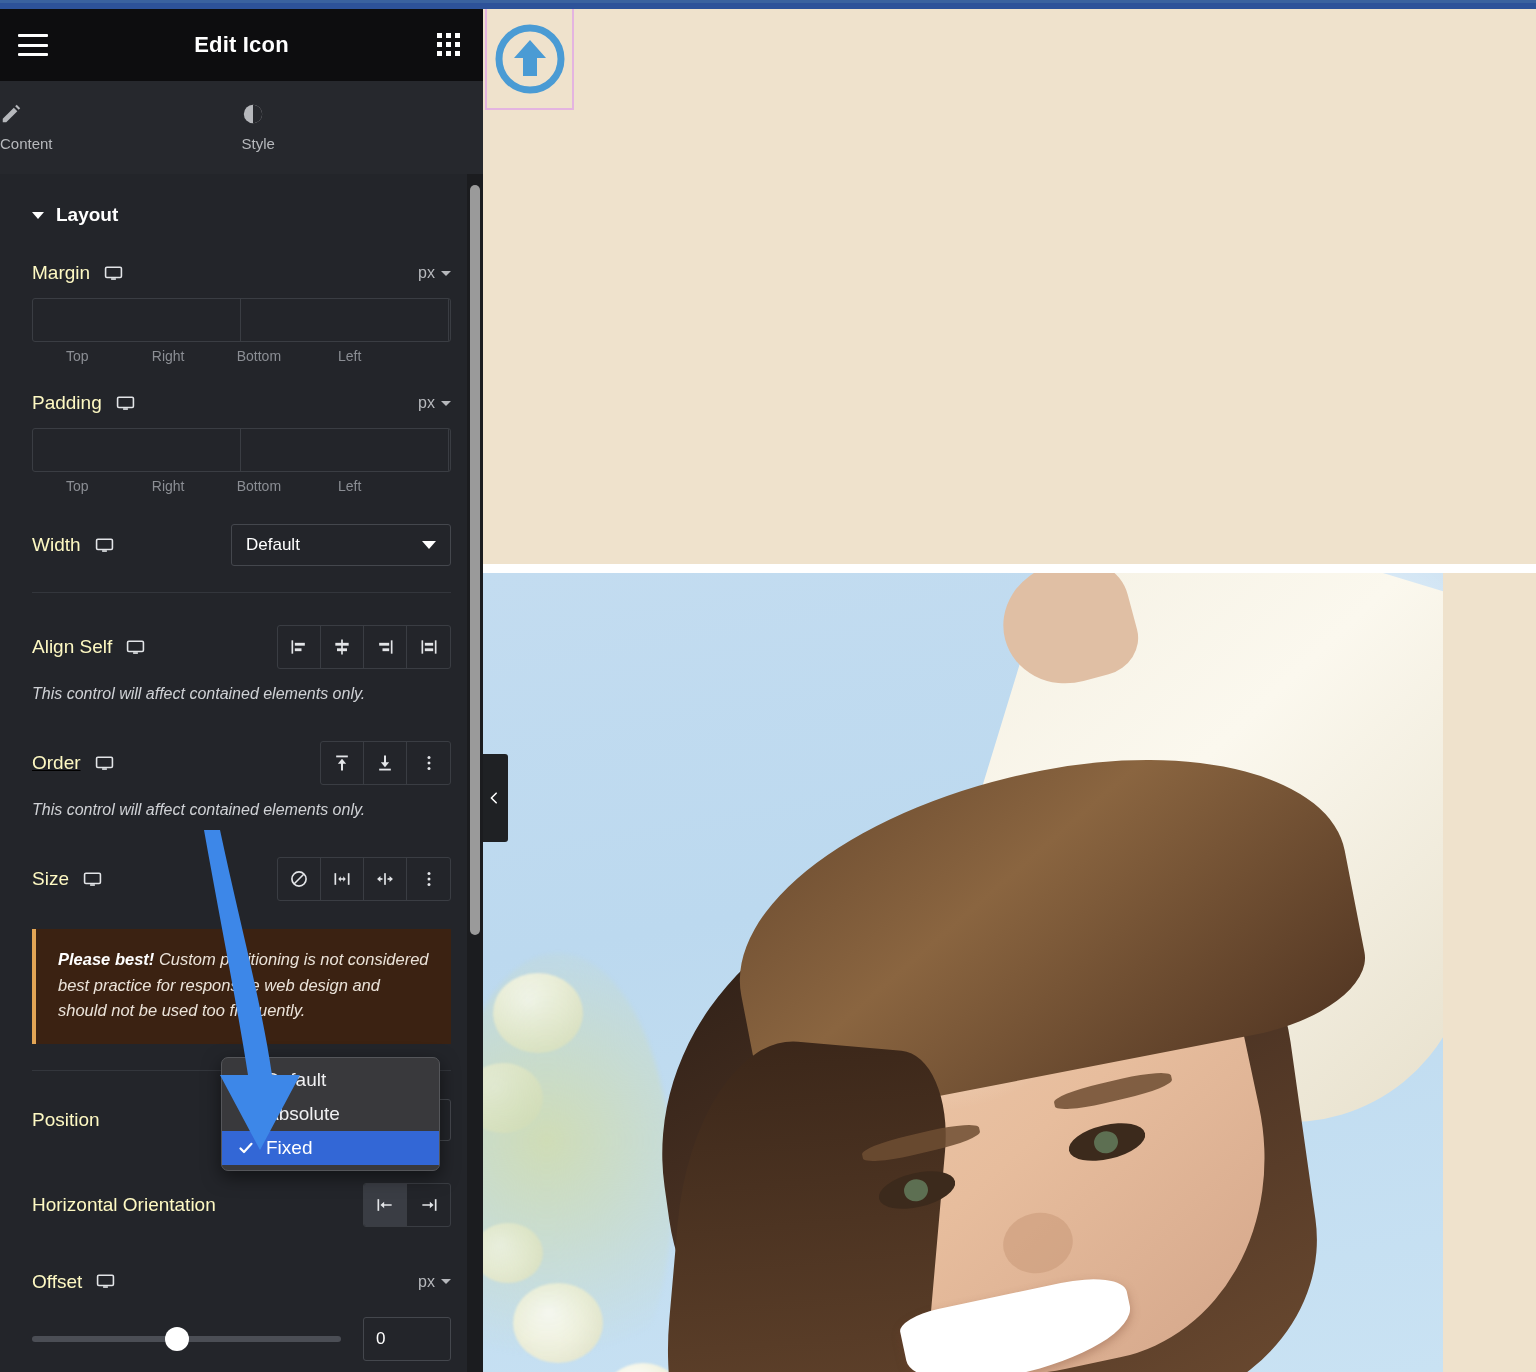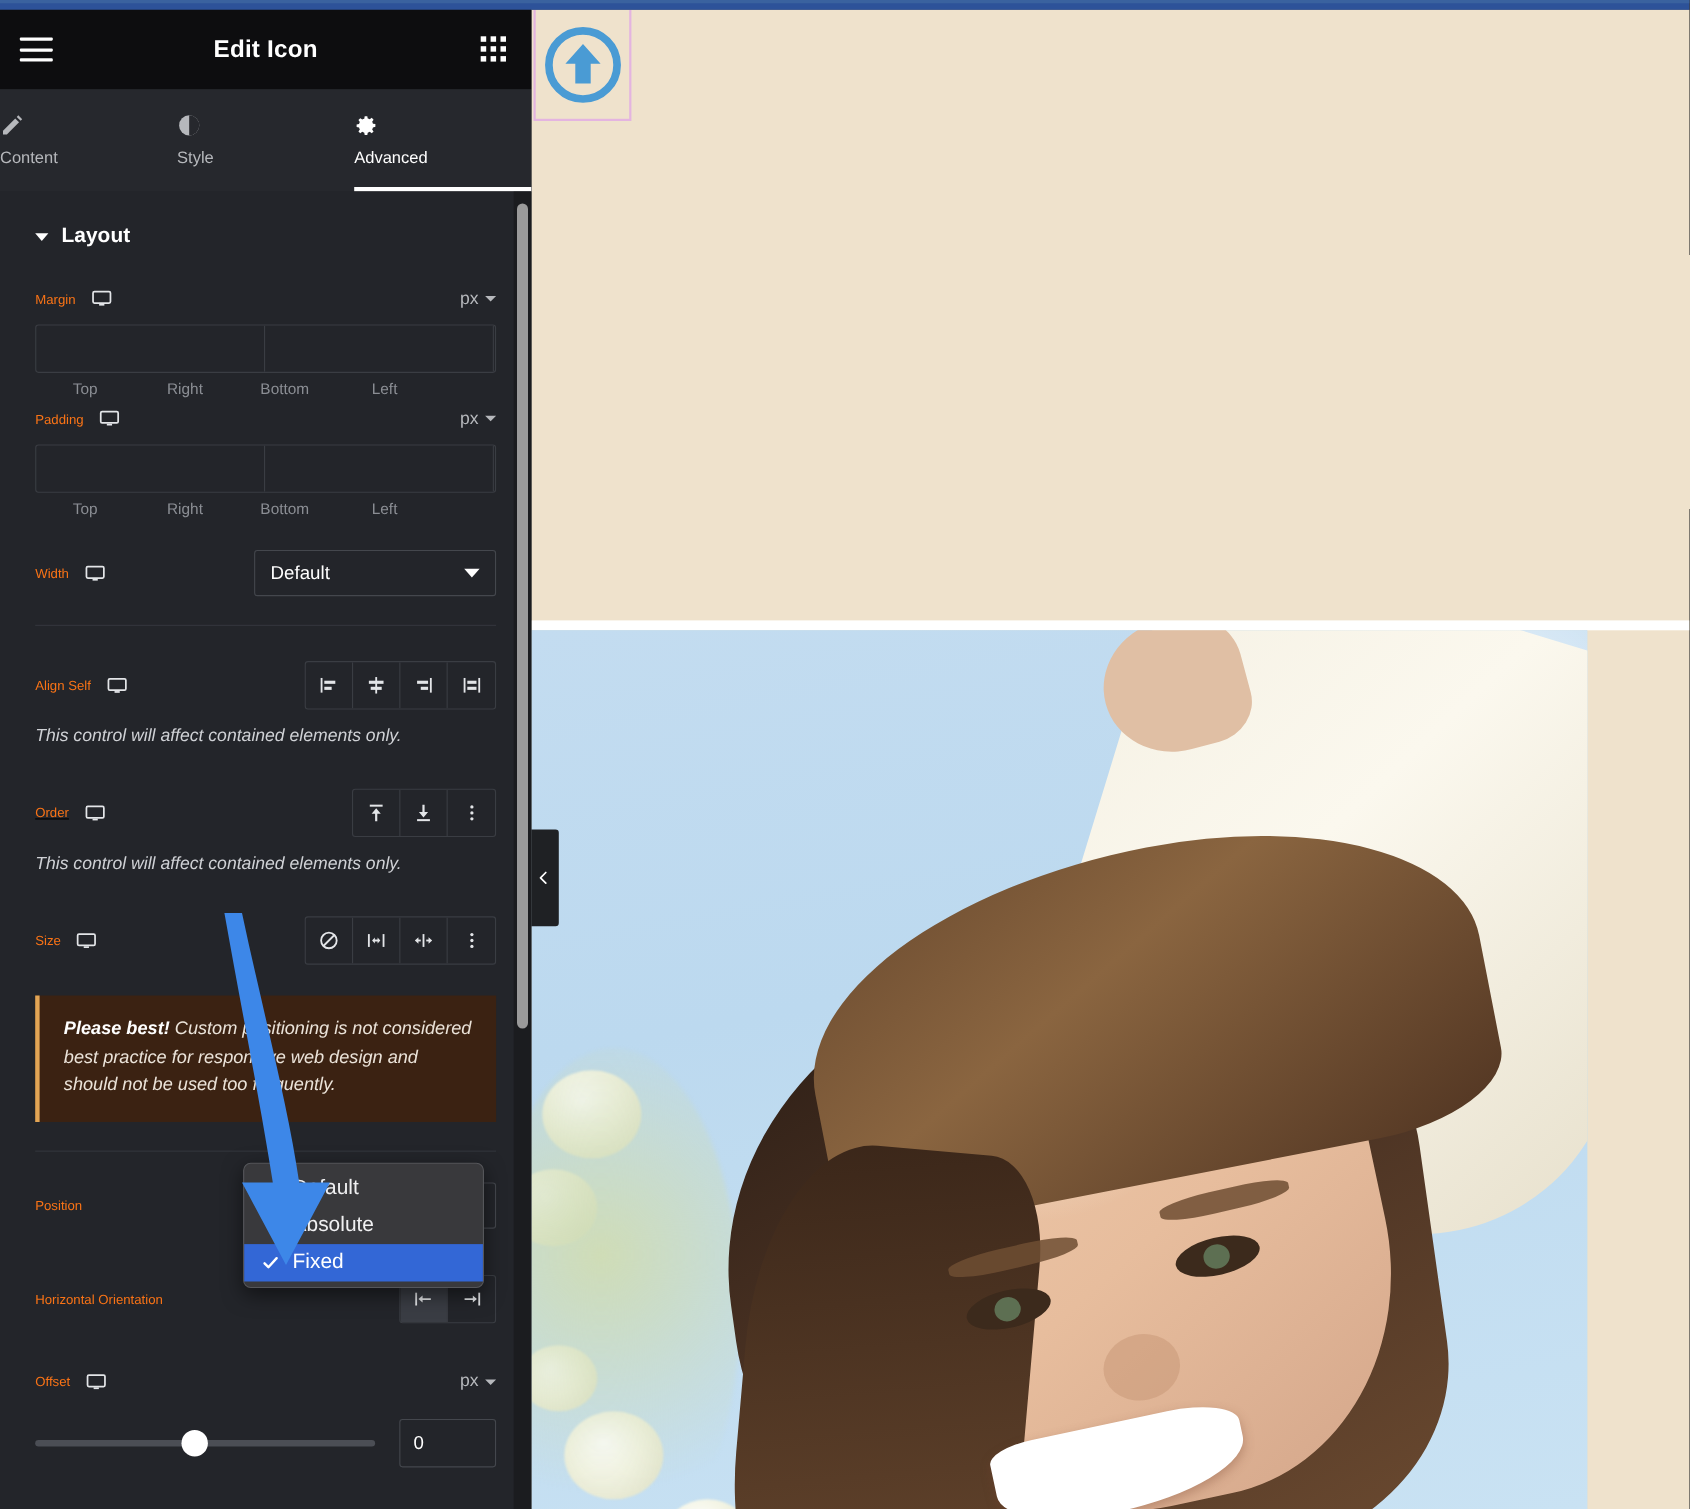--- a/index.html
+++ b/index.html
@@ -171,21 +171,21 @@
 
   .section-head {
     display: flex; align-items: center; gap: 12px;
     padding: 30px 0 0 32px; color: #fff; font-size: 19px; font-weight: bold;
     cursor: pointer;
   }
   .caret-down { width: 0; height: 0; border-left: 6px solid transparent;
     border-right: 6px solid transparent; border-top: 7px solid #fff; }
 
   .row { display: flex; align-items: center; padding: 0 32px; }
-  .lbl { color: #f97316; font-size: 12px; }
+  .lbl { color: #fef9c3; font-size: 19px; }
   .screen-icon { margin-left: 14px; width: 19px; height: 19px; }
   .unit {
     margin-left: auto; color: #b6b8bc; font-size: 16px;
     display: flex; align-items: center; gap: 6px; cursor: pointer;
   }
   .unit .chev { width: 0; height: 0; border-left: 5px solid transparent;
     border-right: 5px solid transparent; border-top: 5px solid #b6b8bc; }
 
   .dim-group { display: flex; margin: 14px 32px 0 32px;
     border: 1px solid #3a3d43; border-radius: 3px; overflow: hidden; }
@@ -348,26 +348,20 @@
         </svg>
         <span>Content</span>
       </div>
       <div class="tab">
         <svg viewBox="0 0 24 24">
           <circle cx="12" cy="12" r="10" fill="#b6b8bc"></circle>
           <path d="M12 2 A10 10 0 0 1 12 22 Z" fill="#26282d"></path>
         </svg>
         <span>Style</span>
       </div>
-      <div class="tab active">
-        <svg viewBox="0 0 24 24">
-          <path fill="#ffffff" d="M12 8.2a3.8 3.8 0 1 0 0 7.6 3.8 3.8 0 0 0 0-7.6zm9 5.1v-2.6l-2.4-.4a6.9 6.9 0 0 0-.8-2l1.4-2-1.8-1.8-2 1.4a6.9 6.9 0 0 0-2-.8L13 3h-2.6l-.4 2.4a6.9 6.9 0 0 0-2 .8l-2-1.4L4.2 6.6l1.4 2a6.9 6.9 0 0 0-.8 2L2.4 11v2.6l2.4.4c.17.7.45 1.37.8 2l-1.4 2 1.8 1.8 2-1.4c.63.35 1.3.63 2 .8l.4 2.4H13l.4-2.4c.7-.17 1.37-.45 2-.8l2 1.4 1.8-1.8-1.4-2c.35-.63.63-1.3.8-2z"></path>
-        </svg>
-        <span>Advanced</span>
-      </div>
     </div>
 
     <div class="panel-body">
 
       <div class="section-head">
         <span class="caret-down"></span>
         <span>Layout</span>
       </div>
 
       <div class="row" style="margin-top:36px;">
@@ -388,21 +382,21 @@
 
       </div>
       <div class="dim-labels">
         <span>Top</span>
         <span>Right</span>
         <span>Bottom</span>
         <span>Left</span>
         <span></span>
       </div>
 
-      <div class="row" style="margin-top:10px;">
+      <div class="row" style="margin-top:28px;">
         <span class="lbl">Padding</span>
         <svg class="screen-icon" viewBox="0 0 24 24">
           <rect x="2" y="4" width="20" height="13" rx="1.6" fill="none" stroke="#e3e5e8" stroke-width="2"></rect>
           <rect x="9" y="18" width="6" height="2" fill="#e3e5e8"></rect>
         </svg>
         <span class="unit">
           <span>px</span>
           <span class="chev"></span>
         </span>
       </div>

